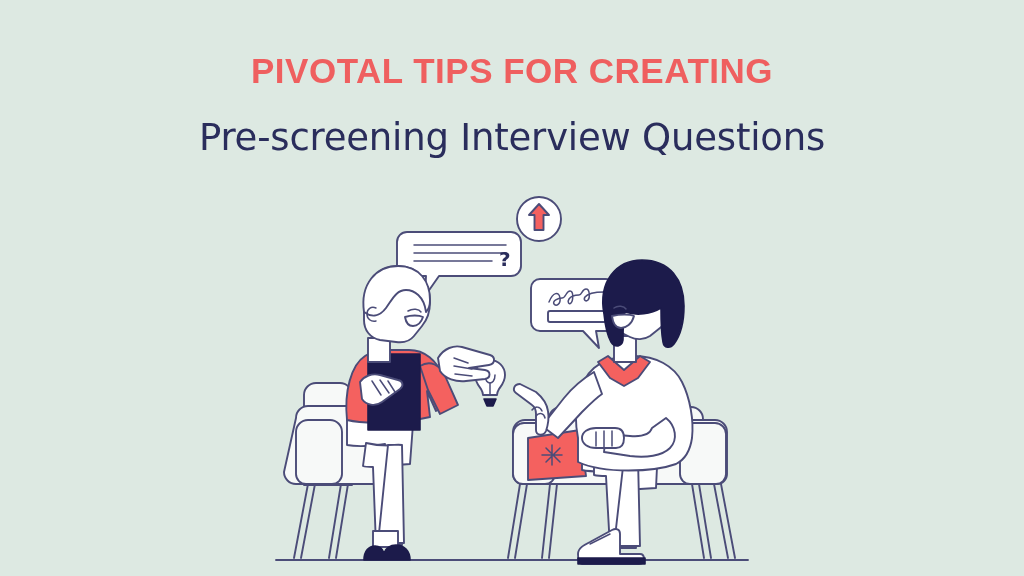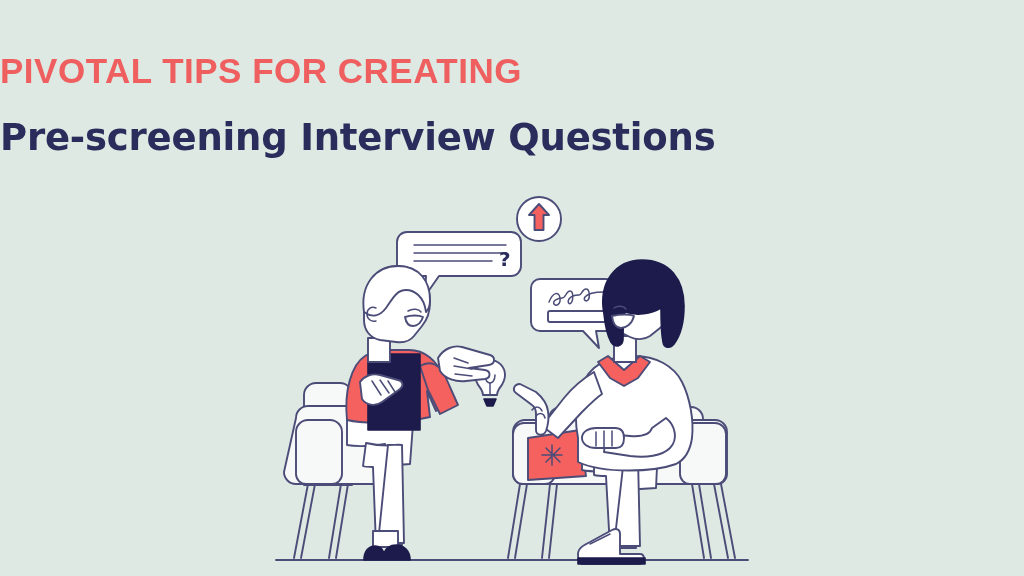--- a/index.html
+++ b/index.html
@@ -18,35 +18,35 @@
     width: 1024px;
     height: 576px;
     background: #dde9e2;
     box-sizing: border-box;
   }
   .heading-block {
     position: absolute;
     top: 52px;
     left: 0;
     width: 1024px;
-    text-align: left;
+    text-align: center;
   }
   .title-eyebrow {
     font-family: "Liberation Sans", sans-serif;
     font-weight: 700;
     font-size: 35px;
     letter-spacing: 0.5px;
     color: #ef5f5f;
     line-height: 1.1;
     margin: 0;
     text-transform: uppercase;
   }
   .title-main {
     font-family: "DejaVu Sans", sans-serif;
-    font-weight: 700;
+    font-weight: 400;
     font-size: 37px;
     color: #2a2d5c;
     line-height: 1.15;
     margin: 26px 0 0 0;
     letter-spacing: -0.2px;
   }
   .illustration {
     position: absolute;
     left: 268px;
     top: 186px;

